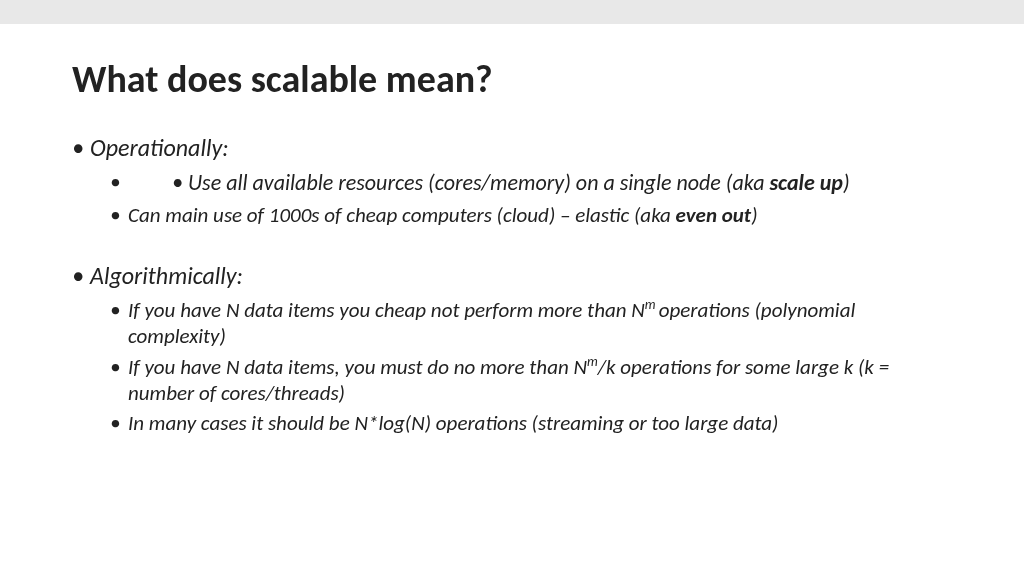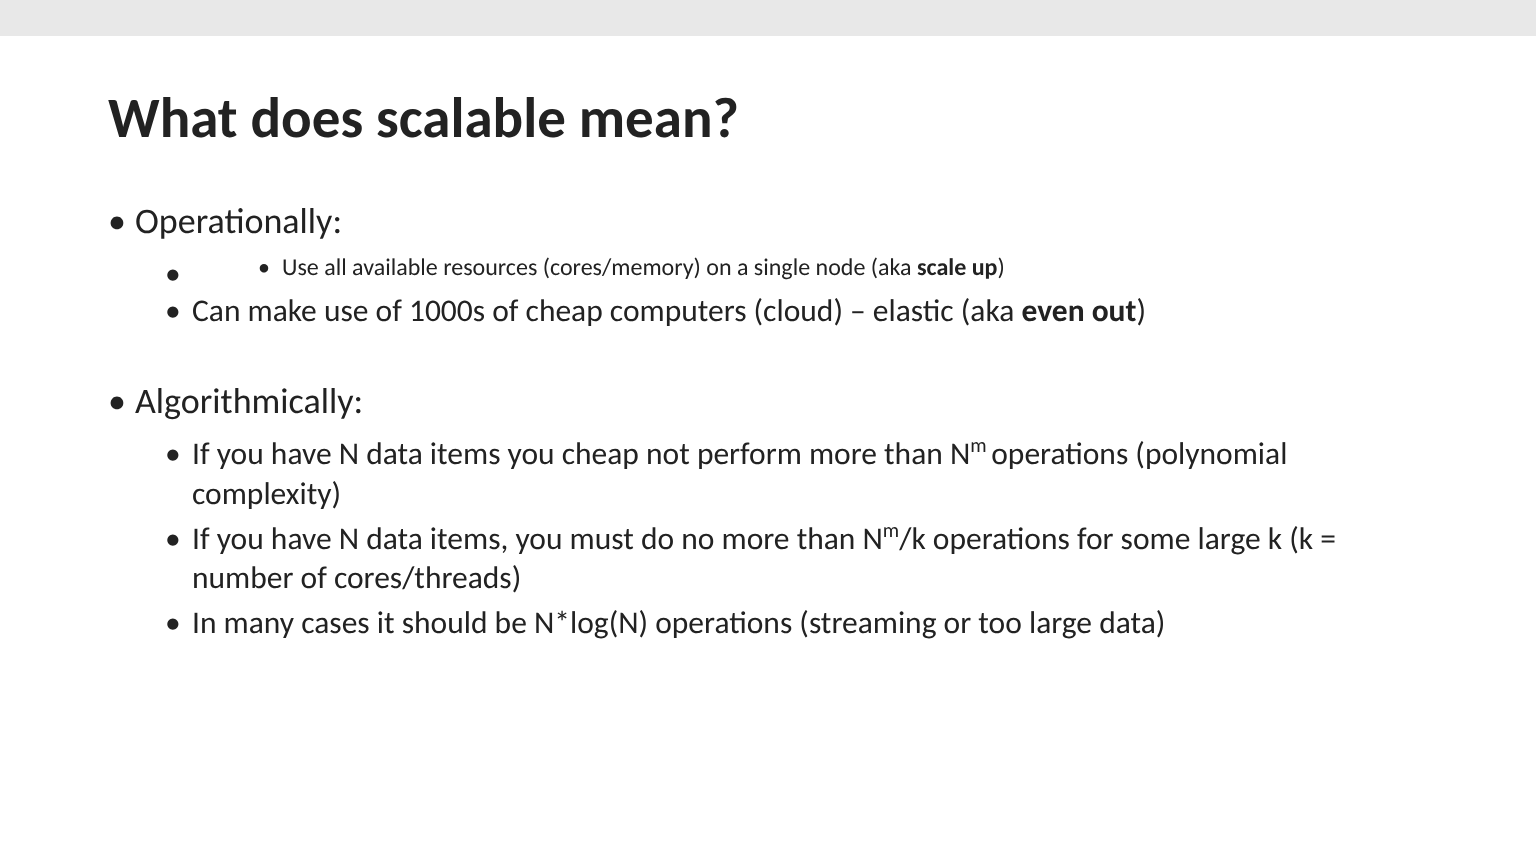--- a/index.html
+++ b/index.html
@@ -26,20 +26,21 @@
       margin-bottom: 30px;
     }
     ul { list-style: none; }
     .lvl1 > li {
       font-size: 24px;
       color: #222;
       margin-bottom: 8px;
       padding-left: 18px;
       position: relative;
       line-height: 1.3;
+      font-style: italic;
     }
     .lvl1 > li::before {
       content: "•";
       position: absolute;
       left: 0;
       top: 0;
     }
     .lvl2 {
       margin-top: 6px;
     }
@@ -54,21 +55,21 @@
     .lvl2 > li::before {
       content: "•";
       position: absolute;
       left: 20px;
       top: 0;
     }
     .lvl3 {
       margin-top: 2px;
     }
     .lvl3 > li {
-      font-size: 16px;
+      font-size: 22px;
       color: #222;
       padding-left: 60px;
       position: relative;
       line-height: 1.3;
       margin-bottom: 2px;
     }
     .lvl3 > li::before {
       content: "•";
       position: absolute;
       left: 44px;
@@ -91,21 +92,21 @@
       <span>Operationally:</span>
       <ul class="lvl2">
         <li>
           <ul class="lvl3">
             <li>
               <span>Use all available resources (cores/memory) on a single node (aka </span><b>scale up</b><span>)</span>
             </li>
           </ul>
         </li>
         <li>
-          <span>Can make use of 1000s of cheap computers (cloud) – elastic (aka </span><b>even out</b><span>)</span>
+          <span>Can main use of 1000s of cheap computers (cloud) – elastic (aka </span><b>even out</b><span>)</span>
         </li>
       </ul>
     </li>
   </ul>
 
   <div class="spacer"></div>
 
   <ul class="lvl1">
     <li>
       <span>Algorithmically:</span>

